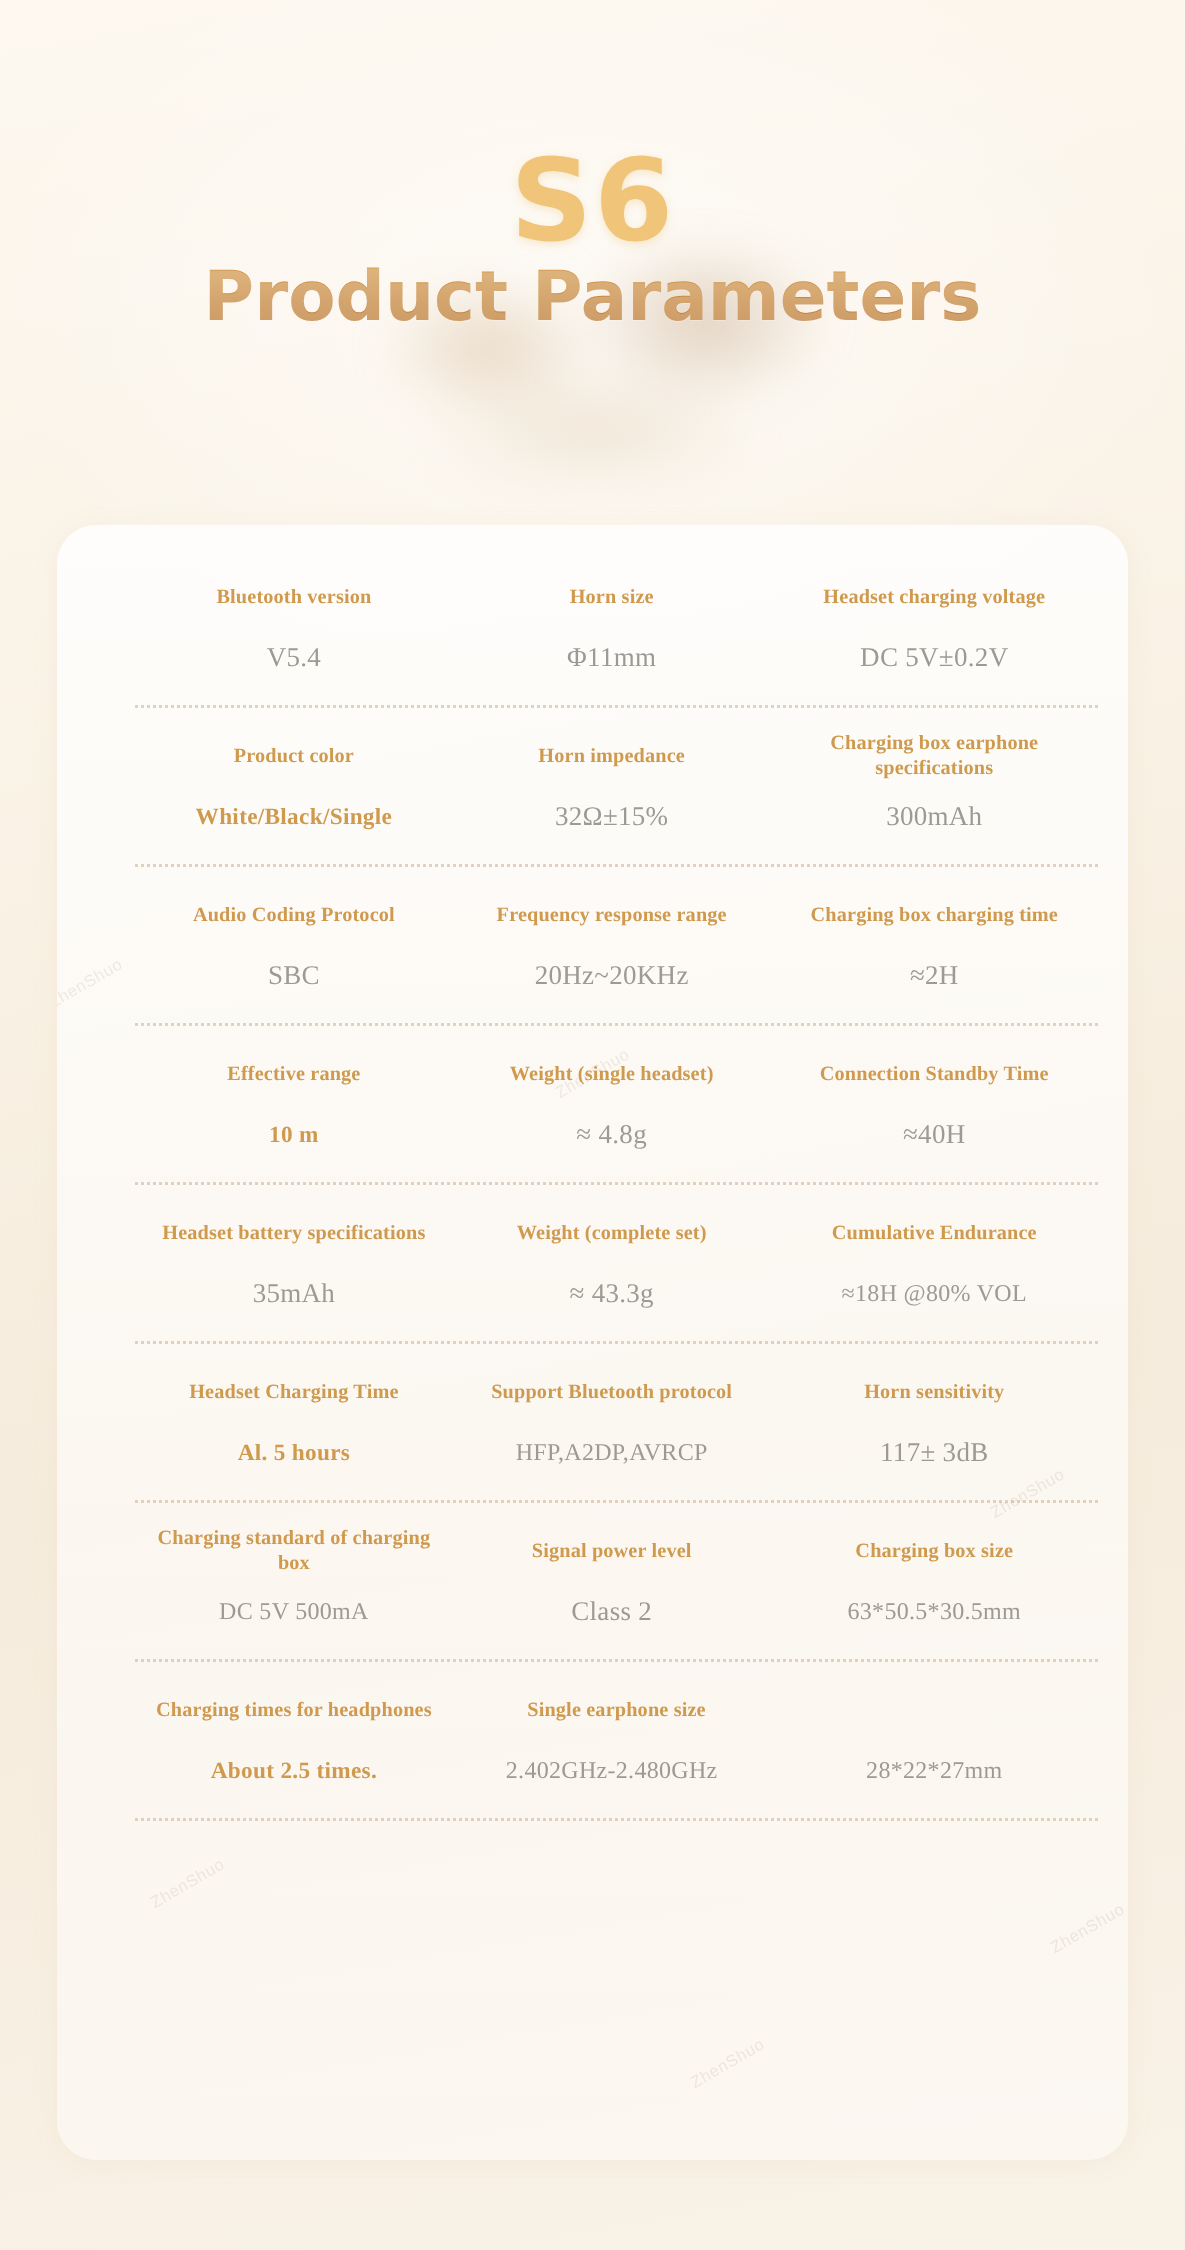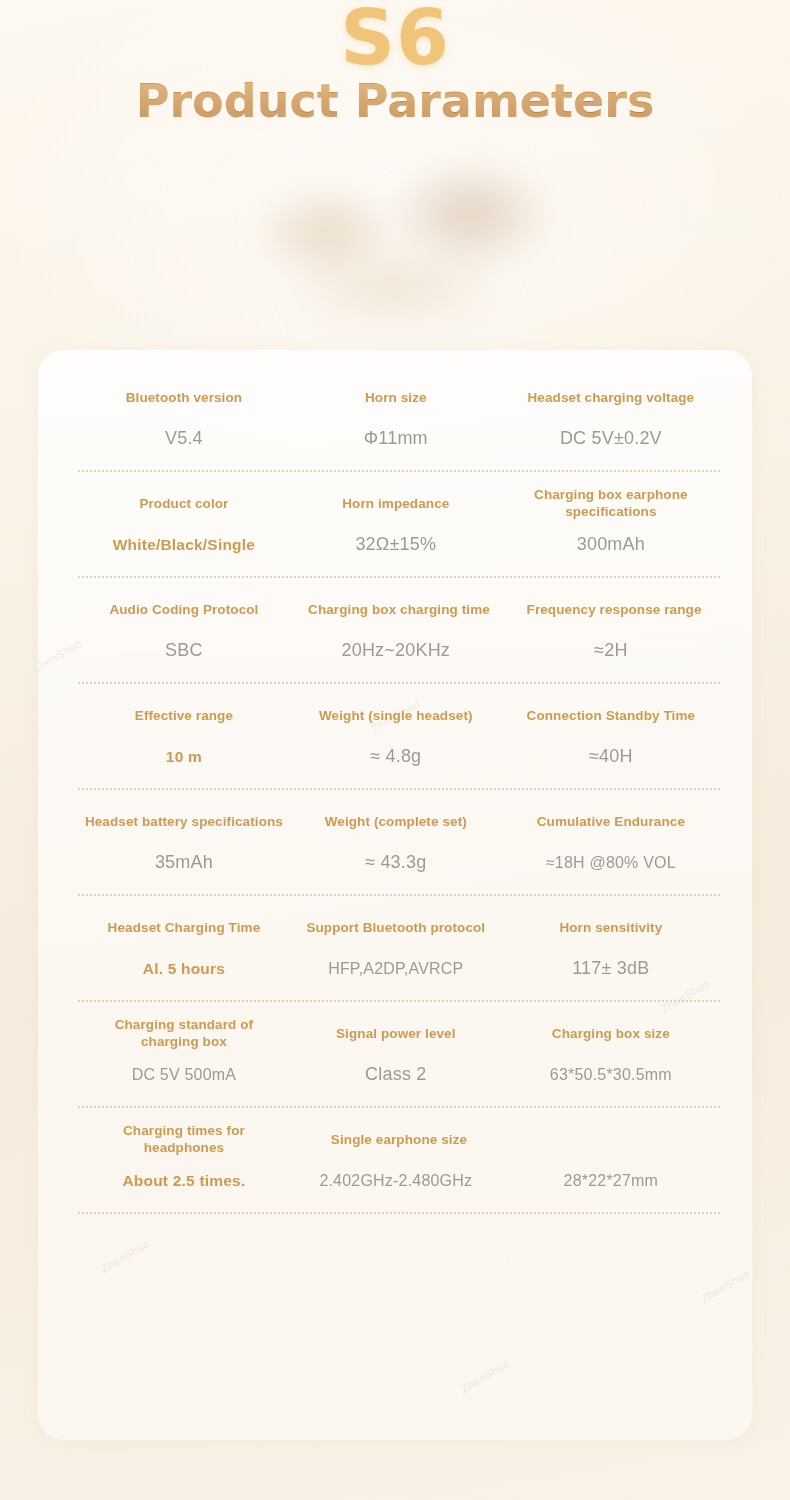--- a/index.html
+++ b/index.html
@@ -34,20 +34,21 @@
     opacity: 0.55;
     border-radius: 40px;
     background:
       radial-gradient(ellipse 110px 70px at 30% 60%, #d9bfa0 0%, rgba(217,191,160,0) 70%),
       radial-gradient(ellipse 120px 80px at 72% 52%, #cbb094 0%, rgba(203,176,148,0) 72%),
       radial-gradient(ellipse 150px 60px at 50% 85%, #e6d5bf 0%, rgba(230,213,191,0) 75%);
   }
 
   .hero {
     position: relative;
+    padding-top: 96px;
     text-align: center;
   }
   .hero-model {
     font-family: "DejaVu Sans", sans-serif;
     font-size: 76px;
     font-weight: 700;
     letter-spacing: 1px;
     color: #f0c57a;
     line-height: 1;
     text-shadow: 0 2px 6px rgba(240,197,122,0.35);
@@ -87,23 +88,24 @@
     position: absolute;
     font-size: 11px;
     color: rgba(176,150,120,0.18);
     transform: rotate(-30deg);
     white-space: nowrap;
     letter-spacing: 0.5px;
   }
 
   .table {
     position: absolute;
-    left: 40px;
+    left: 52px;
     top: 28px;
     width: 642px;
+    font-family: Liberation Serif, serif;
   }
   .group {
     position: relative;
     border-bottom: 2px dotted rgba(190,160,125,0.45);
     padding-bottom: 10px;
     margin-bottom: 12px;
   }
   .group:last-child { }
   .row {
     display: flex;
@@ -191,22 +193,22 @@
         <div class="row row-value">
           <div class="cell c1 strong">White/Black/Single</div>
           <div class="cell c2">32Ω±15%</div>
           <div class="cell c3">300mAh</div>
         </div>
       </div>
 
       <div class="group">
         <div class="row row-label">
           <div class="cell c1">Audio Coding Protocol</div>
+          <div class="cell c2">Frequency response range</div>
           <div class="cell c3">Charging box charging time</div>
-          <div class="cell c2">Frequency response range</div>
         </div>
         <div class="row row-value">
           <div class="cell c1">SBC</div>
           <div class="cell c2">20Hz~20KHz</div>
           <div class="cell c3">≈2H</div>
         </div>
       </div>
 
       <div class="group">
         <div class="row row-label">

